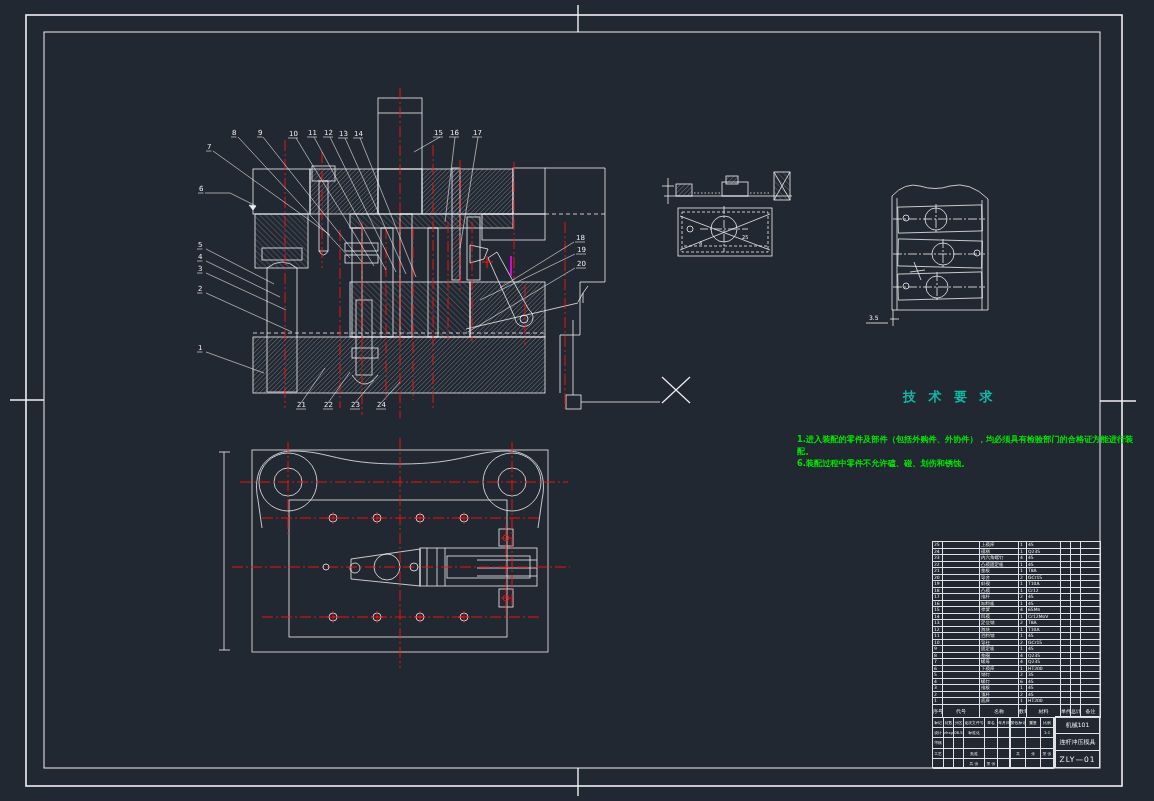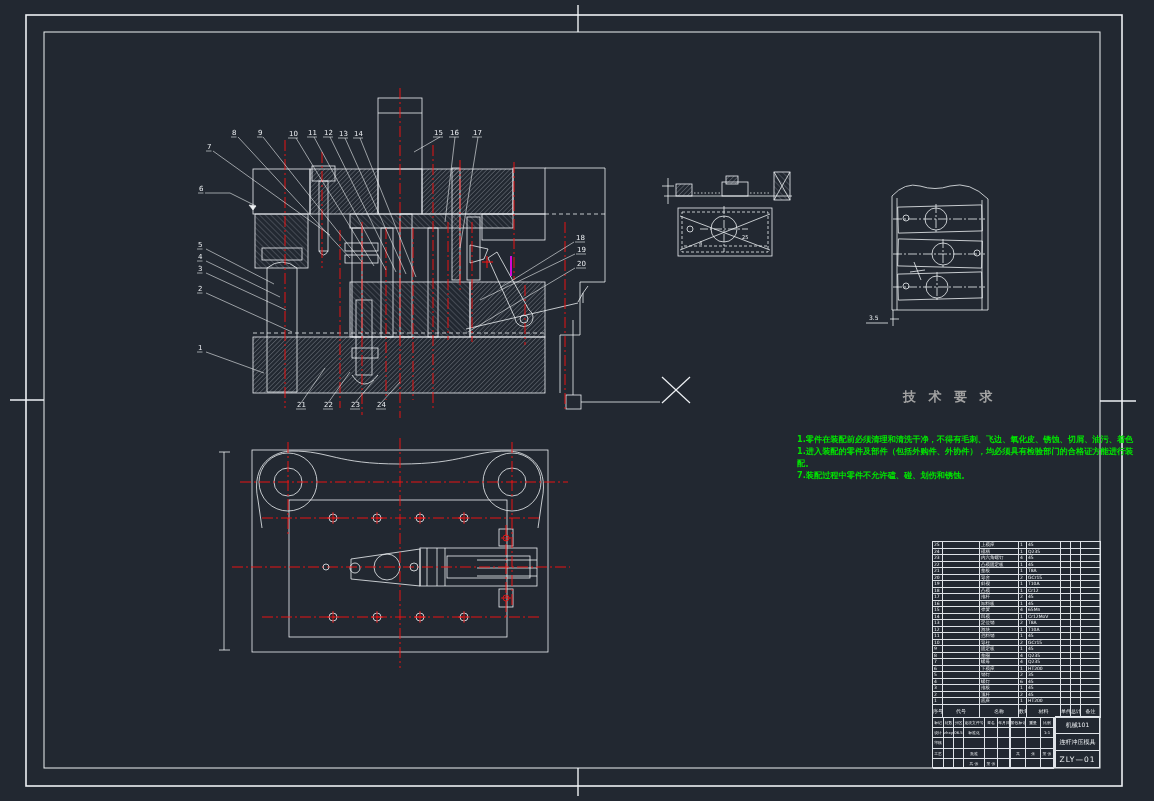--- a/index.html
+++ b/index.html
@@ -1,21 +1,21 @@
 <!DOCTYPE html>
 <html><head>
 <meta charset="utf-8">
 <style>
   html,body{margin:0;padding:0;background:#222831;width:1154px;height:801px;overflow:hidden;}
   *{box-sizing:border-box;font-family:"DejaVu Sans",sans-serif;}
   .page{position:absolute;inset:0;width:1154px;height:801px;background:#222831;}
   svg text{fill:#eef1f4;}
   .balloon{font-size:7px;fill:#eef1f4;}
   
-  .tech-title{position:absolute;left:903px;top:388px;width:200px;color:#a3a3a3;
+  .tech-title{position:absolute;left:903px;top:388px;width:200px;color:#14b8a6;
     font-size:13px;letter-spacing:4px;font-weight:bold;}
   .tech-notes{position:absolute;left:797px;top:433px;width:316px;color:#00e400;
     font-size:8.2px;line-height:12px;font-weight:bold;}
   .tech-notes div{white-space:nowrap;}
   
   .bom{position:absolute;left:932px;top:541px;width:169px;border:1px solid #dfe3e8;border-bottom:none;color:#eef1f4;}
   .bom-row{display:grid;grid-template-columns:10px 37px 39px 8px 34px 10px 10px auto;
     height:6.52px;border-bottom:1px solid #dfe3e8;}
   .bom-row>span{border-right:1px solid #dfe3e8;font-size:4.5px;line-height:5.5px;
     overflow:hidden;padding-left:1px;white-space:nowrap;}
@@ -334,24 +334,23 @@
         <text x="377" y="407" class="balloon">24</text>
         <line x1="376" y1="409" x2="386" y2="409" stroke="#eef1f4" stroke-width="0.6"></line>
         <text x="699" y="245" style="font-size:5px">4</text>
         <text x="742" y="239" style="font-size:5px">25</text>
         <text x="869" y="320" style="font-size:6px">3.5</text>
       </g>
 </svg>
 
 <div class="tech-title">技 术 要 求</div>
 <div class="tech-notes" id="tech-notes">
-      <div>1.零件在装配前必须清理和清洗干净，不得有毛刺、飞边、氧化皮、锈蚀、切屑、油污、着色</div>
       <div>1.进入装配的零件及部件（包括外购件、外协件），均必须具有检验部门的合格证方能进行装</div>
       <div>配。</div>
-      <div>7.装配过程中零件不允许磕、碰、划伤和锈蚀。</div>
+      <div>6.装配过程中零件不允许磕、碰、划伤和锈蚀。</div>
     </div>
 
 <div class="bom" id="bom">
       <div class="bom-row">
         <span>25</span>
         <span></span>
         <span>上模座</span>
         <span>1</span>
         <span>45</span>
         <span></span>

